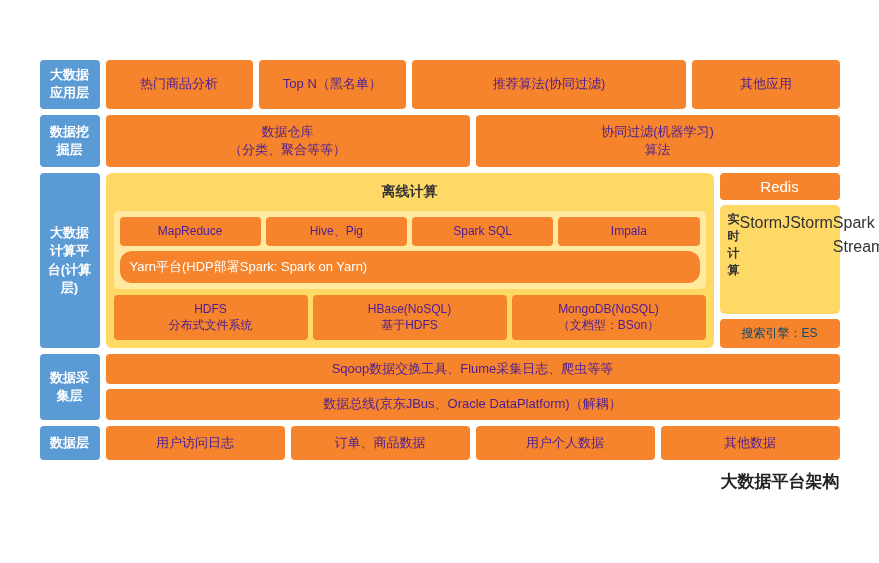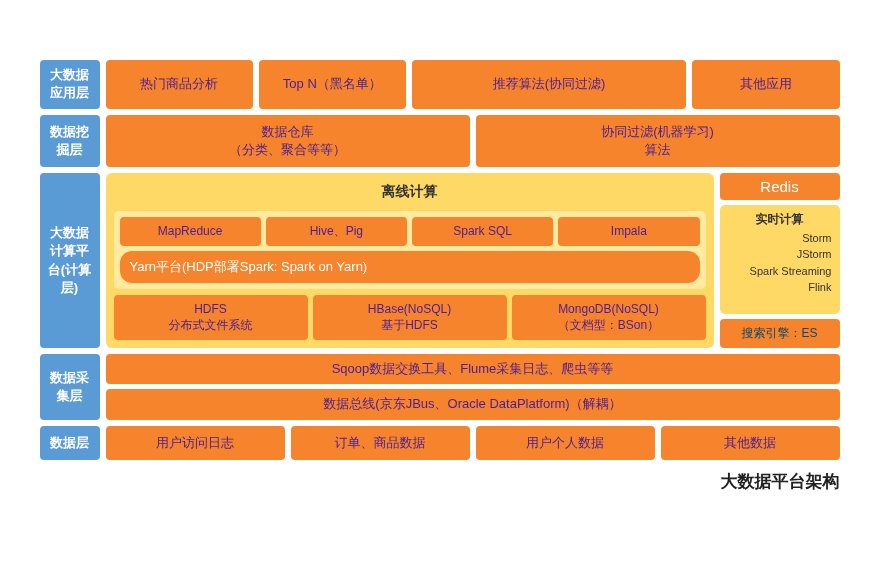--- a/index.html
+++ b/index.html
@@ -140,34 +140,34 @@
       padding: 5px 8px;
       text-align: center;
       font-size: 15px;
     }
     .realtime-box {
       background: #ffd966;
       border-radius: 5px;
       padding: 6px 8px;
       flex: 1;
       display: flex;
-      flex-direction: column;
+      flex-direction: row;
       gap: 0;
     }
     .realtime-title {
       font-size: 12px;
       font-weight: bold;
       color: #333;
       text-align: center;
       margin-bottom: 2px;
     }
     .realtime-item {
-      font-size: 11px;
+      font-size: 16px;
       color: #333;
-      text-align: right;
+      text-align: left;
       line-height: 1.5;
     }
     .search-box {
       background: #f5842c;
       color: #0c4a6e;
       border-radius: 4px;
       padding: 6px 8px;
       text-align: center;
       font-size: 12px;
     }

